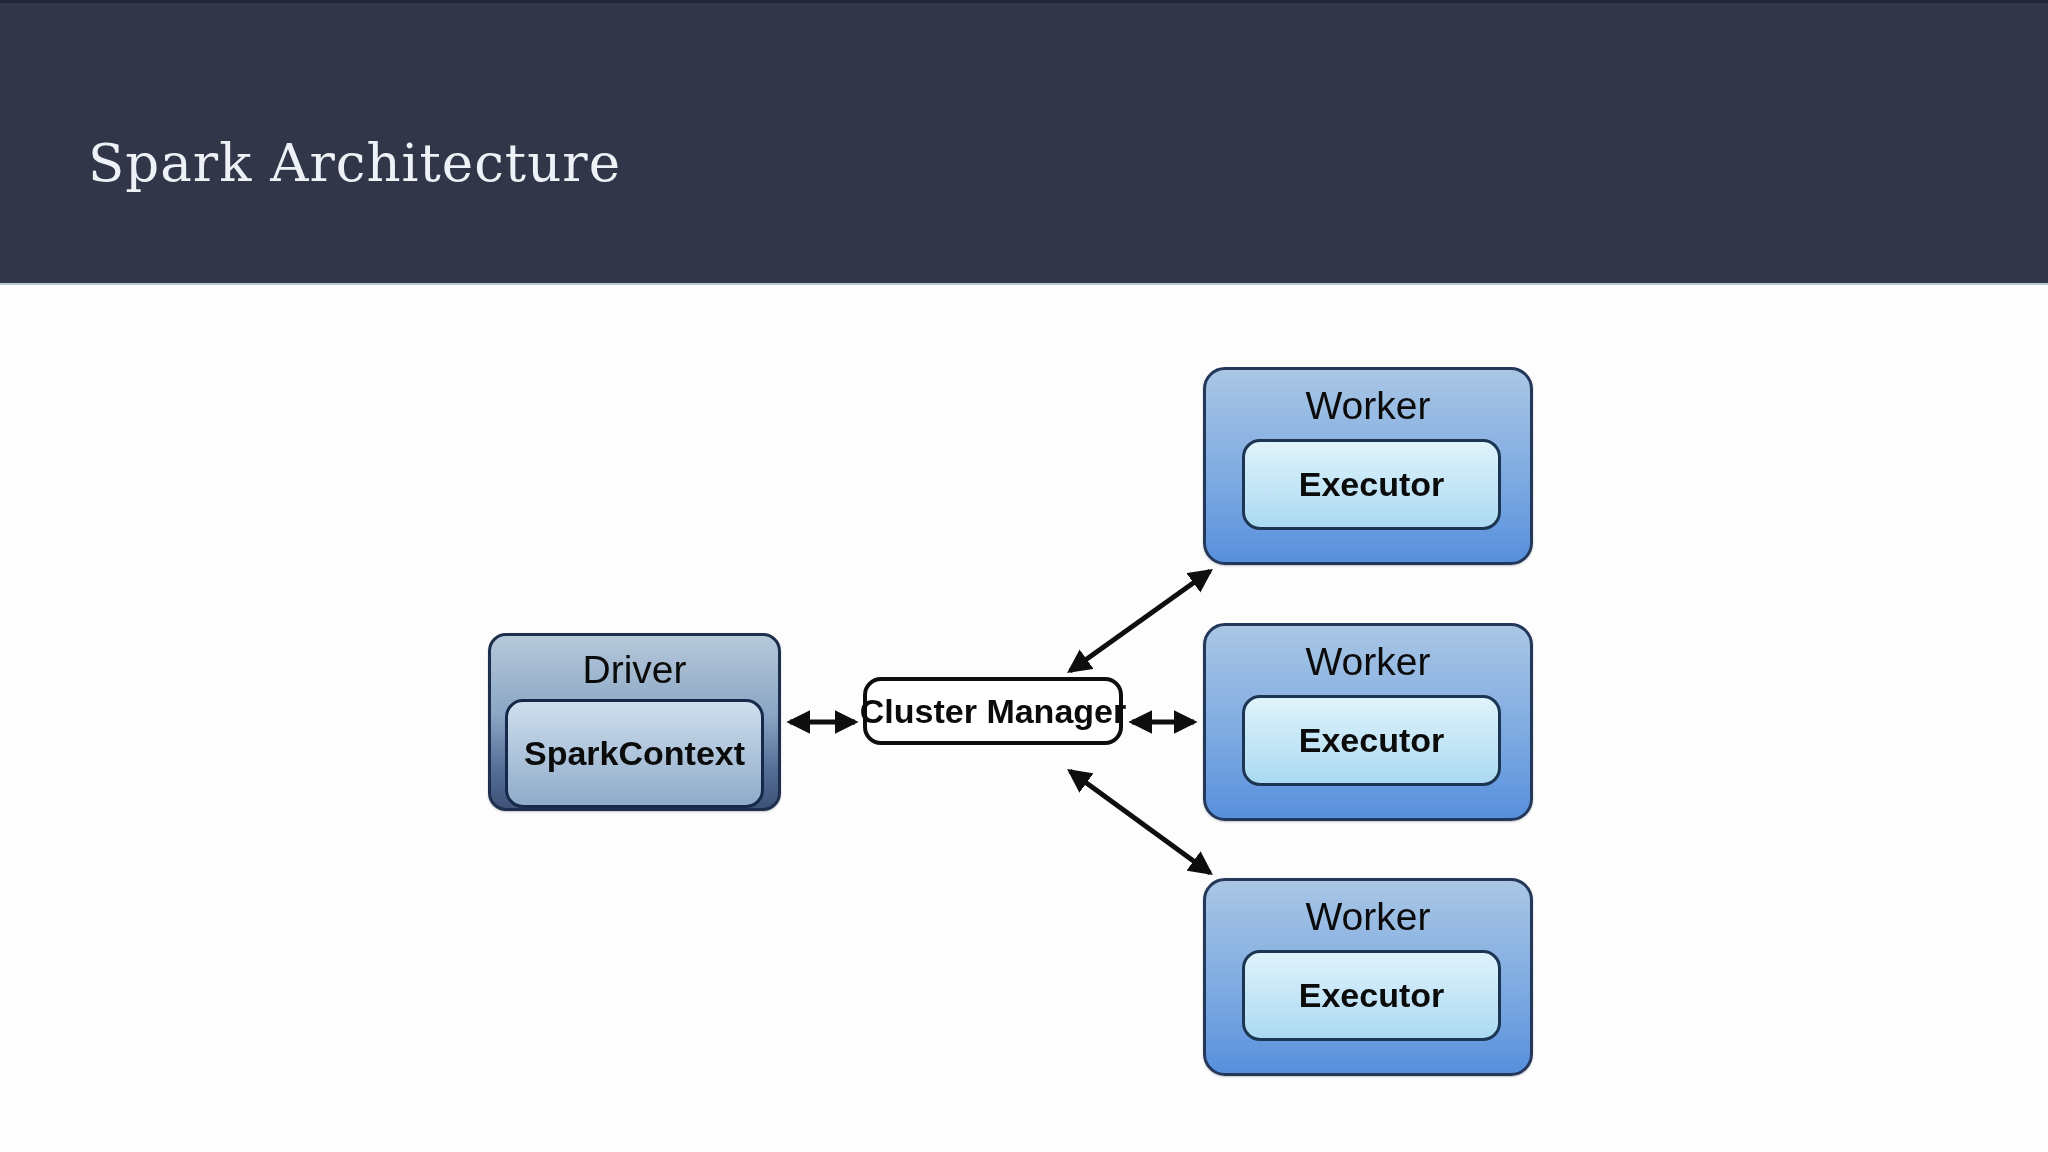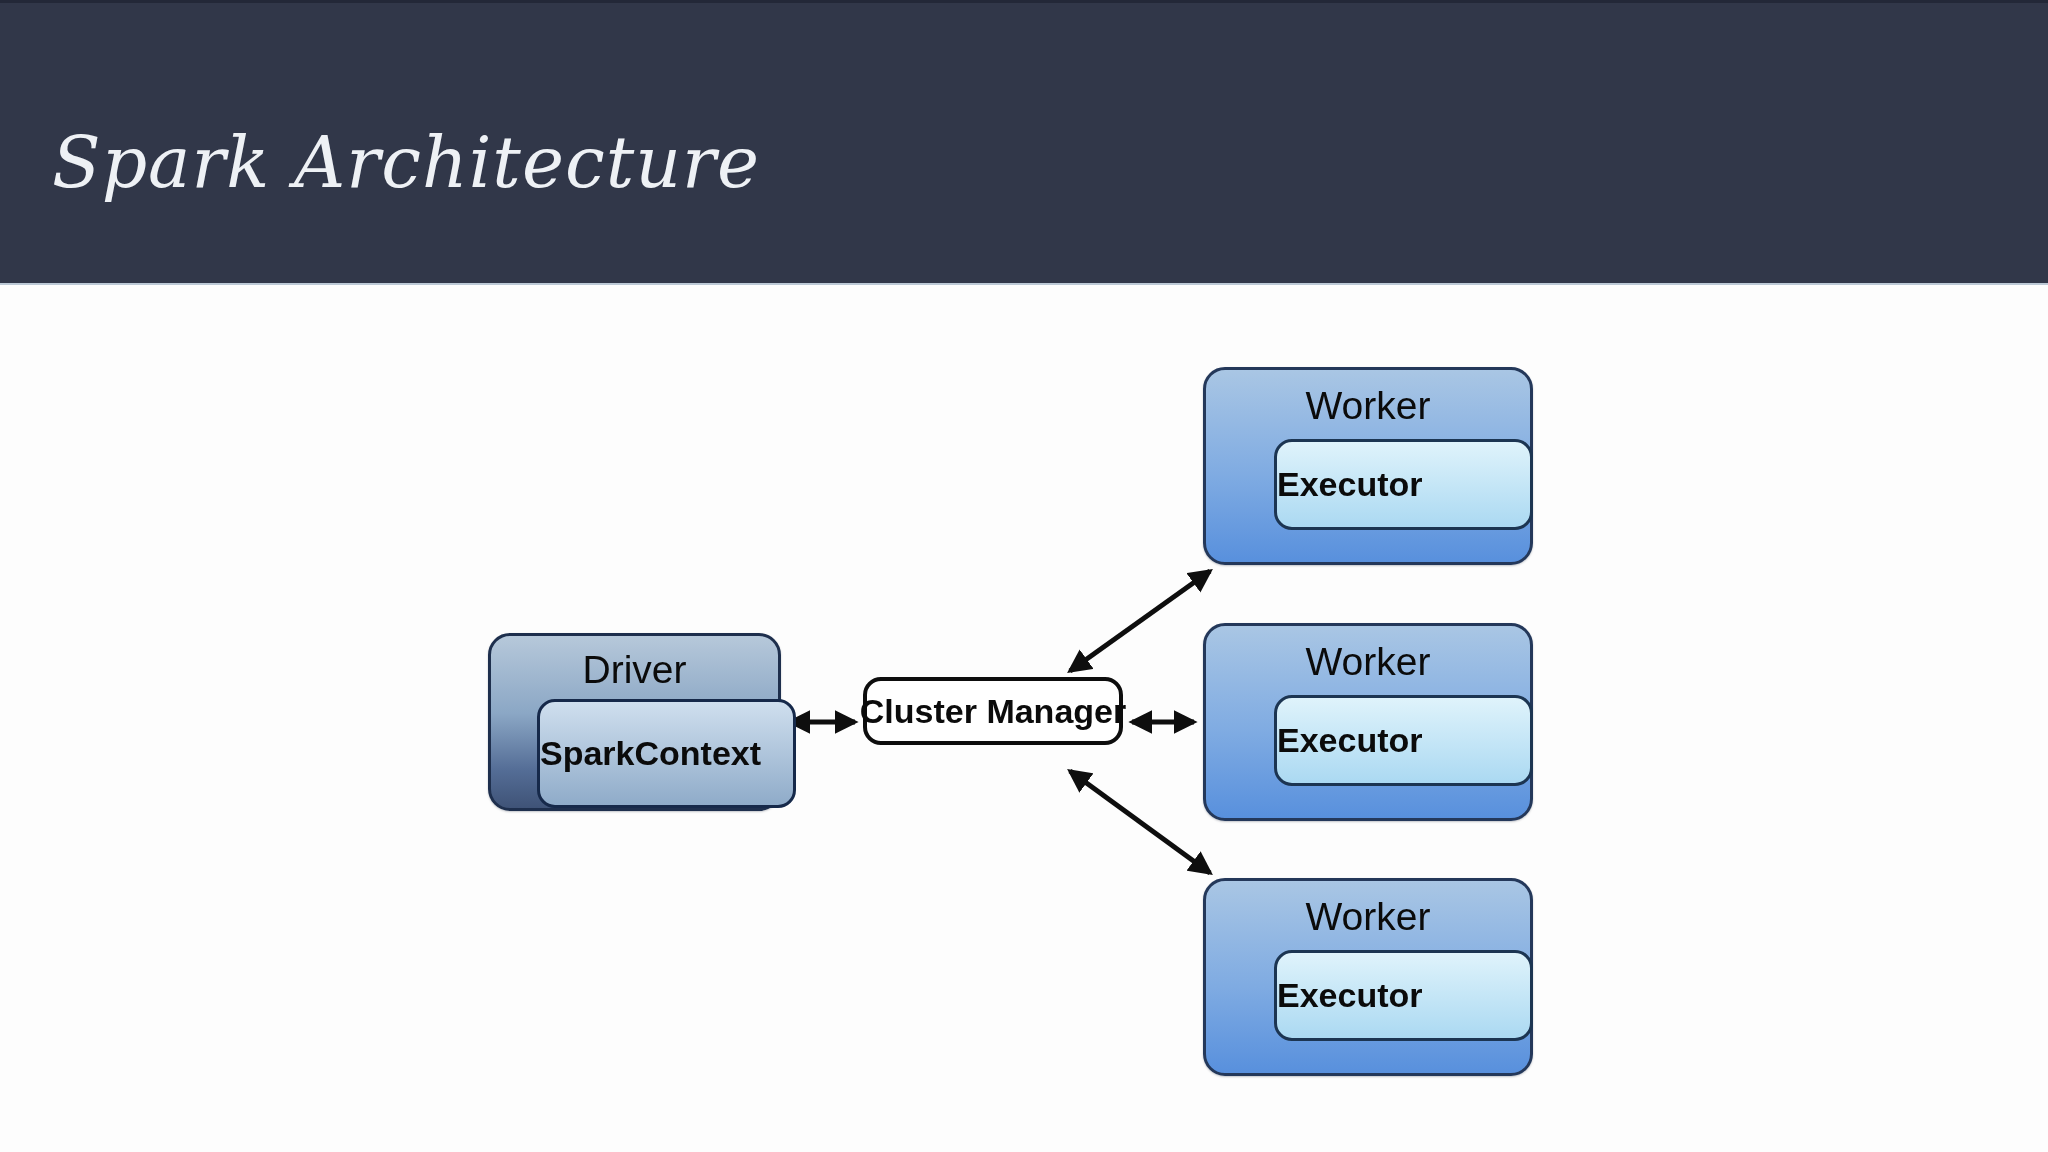--- a/index.html
+++ b/index.html
@@ -38,56 +38,56 @@
   }
   .header{
     position:absolute;left:0;top:0;width:2048px;height:285px;
     background:var(--header-bg);
     border-top:3px solid var(--header-top-line);
     border-bottom:2px solid var(--header-bottom-line);
     display:flex;align-items:center;
   }
   .title{
     font-family:"DejaVu Serif","Liberation Serif",serif;
-    font-size:71px;
+    font-size:53px;
     font-weight:500;
     letter-spacing:1px;
     color:var(--title-color);
-    margin-left:52px;
+    margin-left:88px;
     margin-top:38px;
-    font-style:italic;
   }
   .canvas{
     position:absolute;left:0;top:287px;width:2048px;height:865px;
   }
   .node{
     position:absolute;
     border:3px solid var(--node-border);
     border-radius:22px;
     box-shadow:0 1px 2px rgba(20,30,50,.25);
   }
   .node .node-label{
     display:block;text-align:center;
     color:var(--text-color);
     font-size:39px;font-weight:400;
   }
   .inner{
     position:absolute;
     border:3px solid var(--inner-border);
     border-radius:18px;
-    display:flex;align-items:center;margin-left:32px;
+    display:flex;align-items:center;justify-content:center;
   }
   .inner .inner-label{
     color:var(--text-color);
     font-size:34px;font-weight:700;
   }
   
   .driver{
     left:488px;top:346px;width:293px;height:178px;
     background:linear-gradient(180deg,var(--driver-grad-top) 0%,var(--driver-grad-mid) 45%,#546d96 78%,var(--driver-grad-bottom) 100%);
+    border-radius:18px;
   }
   .driver .node-label{margin-top:12px;}
   .driver .inner{
     left:14px;top:63px;width:259px;height:109px;
     background:linear-gradient(180deg,var(--sparkcontext-grad-top) 0%,var(--sparkcontext-grad-bottom) 100%);
   }
   
   .cluster-manager{
     position:absolute;
     left:863px;top:390px;width:260px;height:68px;

